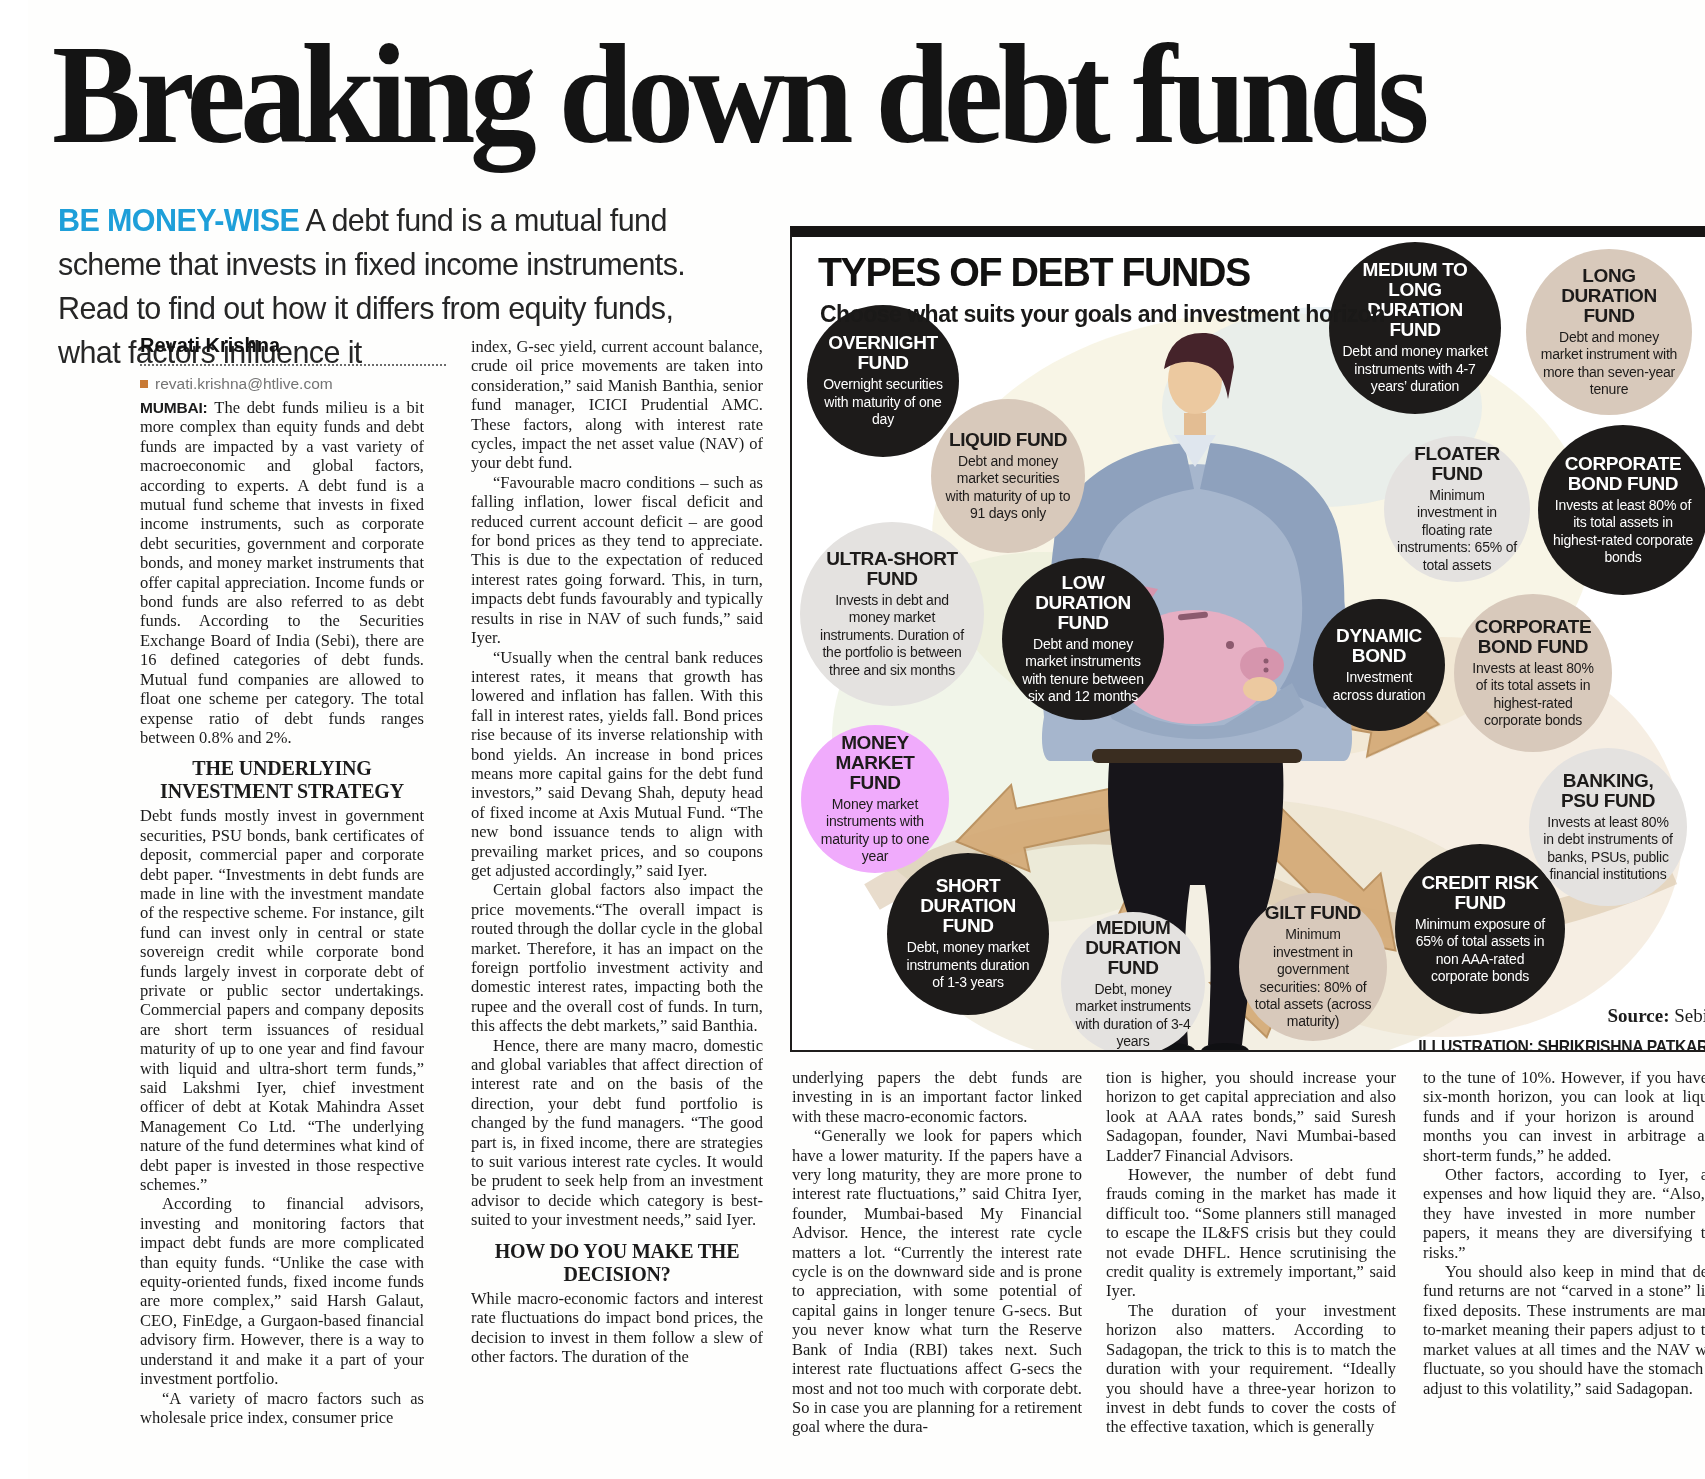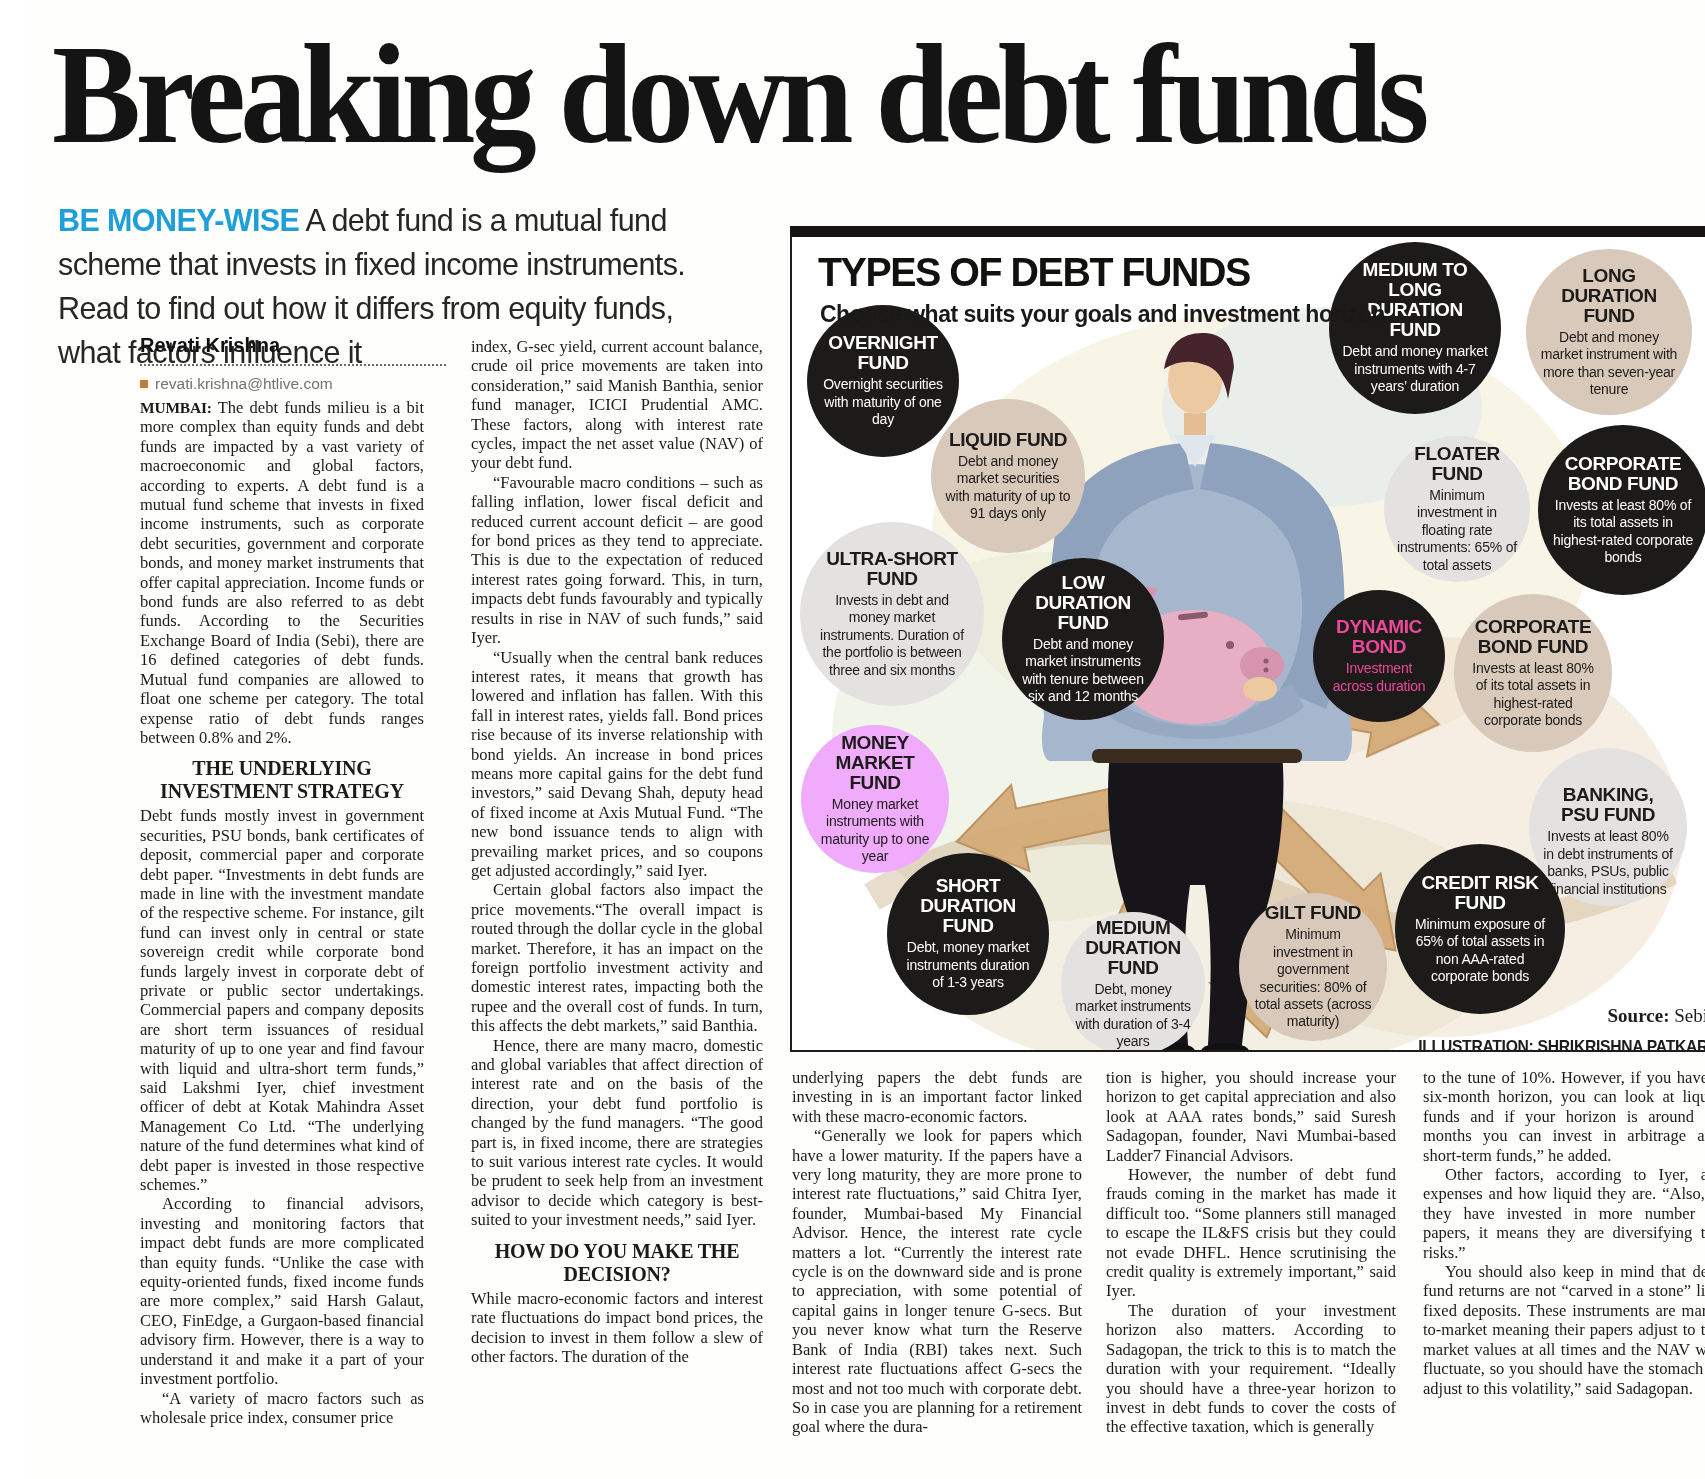--- a/index.html
+++ b/index.html
@@ -19,21 +19,21 @@
   .byline-name{font-family:"Liberation Sans",sans-serif;font-weight:bold;font-size:20px;color:#111;
     padding-bottom:7px;border-bottom:2px dotted #6b6b6b;}
   .email-row{margin-top:9px;font-family:Liberation Sans, sans-serif;font-size:15.5px;color:#737373;}
   .email-sq{display:inline-block;width:8px;height:8px;margin-right:7px;vertical-align:1px;}
   
   .col{position:absolute;text-align:justify;font-size:16.5px;line-height:19.4px;}
   .col p{margin:0;}
   .col p.ind{text-indent:22px;}
   .col h3.subhead{font-family:"Liberation Serif",serif;font-weight:bold;font-size:20px;line-height:23px;
     margin:10px 0 3px 0;text-align:center;letter-spacing:-.2px;}
-  .lead{font-family:Liberation Serif, serif;font-weight:bold;font-size:15.5px;letter-spacing:-.2px;}
+  .lead{font-family:Liberation Sans, sans-serif;font-weight:bold;font-size:15.5px;letter-spacing:-.2px;}
   .col1{left:112px;top:398px;width:284px;height:1075px;}
   .col2{left:443px;top:337px;width:292px;height:1140px;}
   .bcol1{left:764px;top:1068px;width:290px;height:406px;}
   .bcol2{left:1078px;top:1068px;width:290px;height:406px;}
   .bcol3{left:1395px;top:1068px;width:298px;height:406px;}
   
   .ig{position:absolute;left:762px;top:226px;width:940px;height:826px;box-sizing:border-box;
     border:2px solid #1f1d1c;border-top:11px solid #171514;background:#fff;overflow:hidden;}
   .ig-bg{position:absolute;inset:0;z-index:0;}
   .ig-title{position:absolute;left:26px;top:12px;z-index:5;font-family:"Liberation Sans",sans-serif;
@@ -176,25 +176,25 @@
           <div class="bb">Debt, money market instruments with duration of 3-4 years</div>
         </div>
         <div class="bubble" style="left: 447px; top: 656px; height: 148px; width: 148px; background: rgb(216, 201, 187); color: rgb(29, 27, 26);">
           <div class="bt">GILT FUND</div>
           <div class="bb">Minimum investment in government securities: 80% of total assets (across maturity)</div>
         </div>
         <div class="bubble" style="left: 603px; top: 607px; height: 170px; width: 170px; background: rgb(29, 27, 26); color: rgb(255, 255, 255);">
           <div class="bt">CREDIT RISK FUND</div>
           <div class="bb">Minimum exposure of 65% of total assets in non AAA-rated corporate bonds</div>
         </div>
-        <div class="bubble" style="left: 737px; top: 511px; height: 158px; width: 158px; background: rgb(228, 226, 224); color: rgb(29, 27, 26); justify-content: flex-end;">
+        <div class="bubble" style="left: 737px; top: 511px; height: 158px; width: 158px; background: rgb(228, 226, 224); color: rgb(29, 27, 26);">
           <div class="bt">BANKING, PSU FUND</div>
           <div class="bb">Invests at least 80% in debt instruments of banks, PSUs, public financial institutions</div>
         </div>
-        <div class="bubble" style="left: 521px; top: 353px; height: 132px; width: 132px; background: rgb(29, 27, 26); color: #ec4899;">
+        <div class="bubble" style="left: 521px; top: 362px; height: 132px; width: 132px; background: rgb(29, 27, 26); color: #ffffff;">
           <div class="bt">DYNAMIC BOND</div>
           <div class="bb">Investment across duration</div>
         </div>
         <div class="bubble" style="left: 662px; top: 357px; height: 158px; width: 158px; background: rgb(216, 201, 187); color: rgb(29, 27, 26);">
           <div class="bt">CORPORATE BOND FUND</div>
           <div class="bb">Invests at least 80% of its total assets in highest-rated corporate bonds</div>
         </div>
         <div class="bubble" style="left: 537px; top: 5px; height: 172px; width: 172px; background: rgb(29, 27, 26); color: rgb(255, 255, 255);">
           <div class="bt">MEDIUM TO LONG DURATION FUND</div>
           <div class="bb">Debt and money market instruments with 4-7 years’ duration</div>

